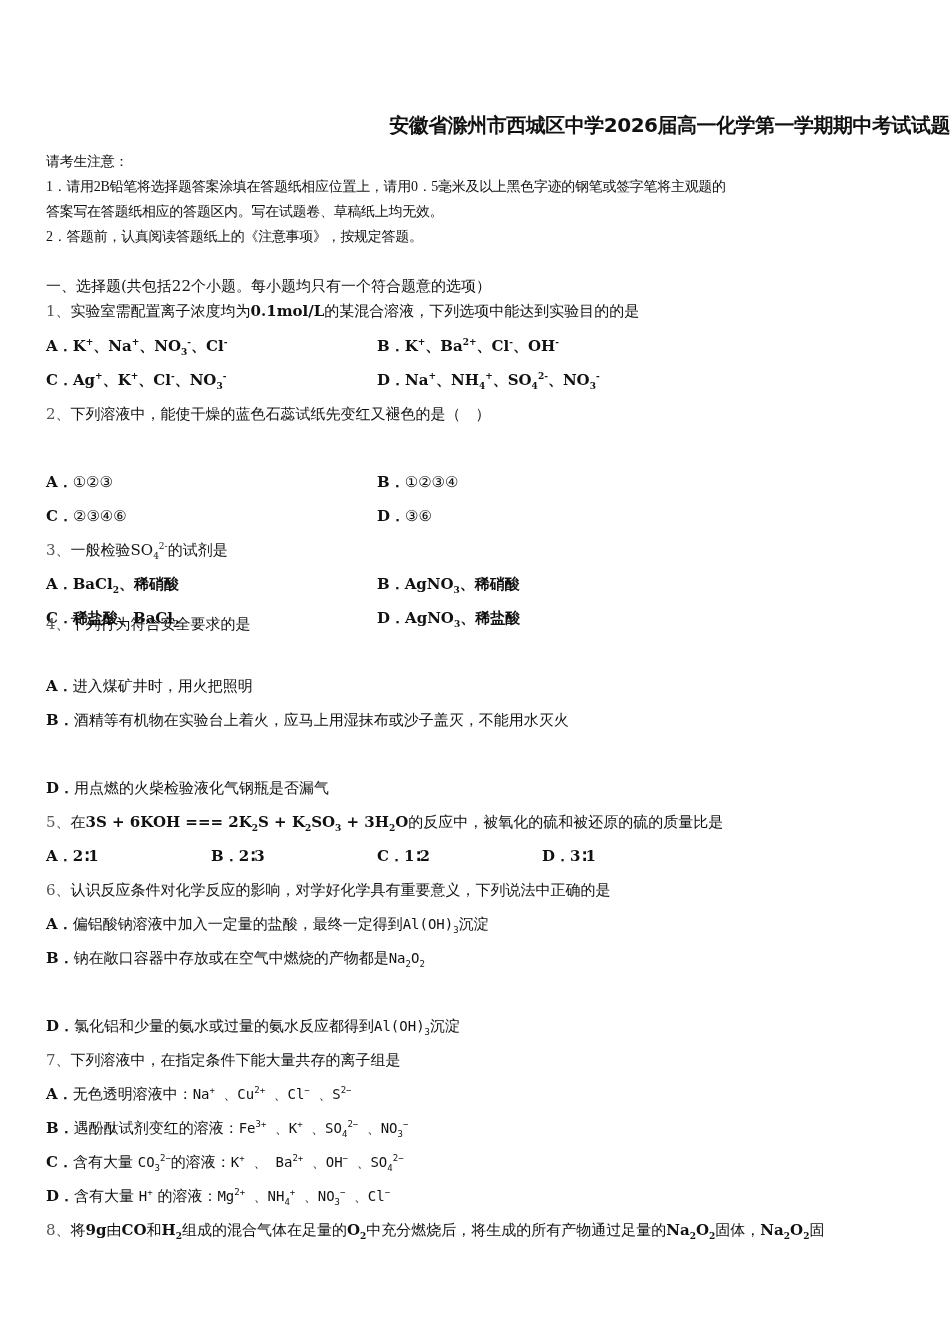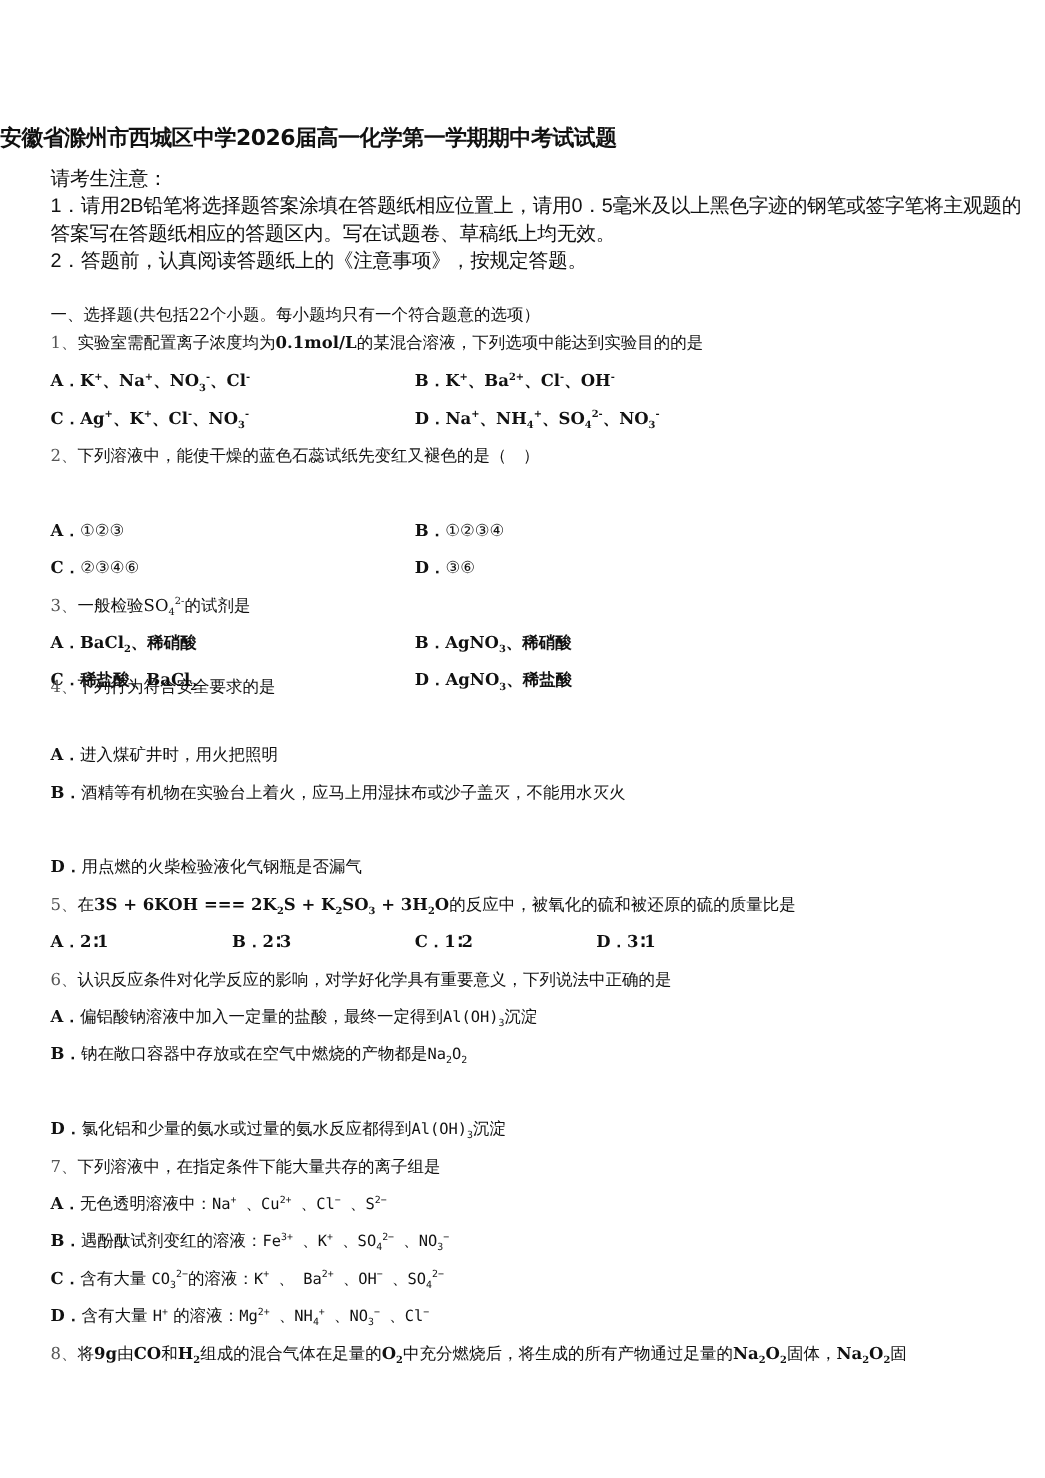--- a/index.html
+++ b/index.html
@@ -1,26 +1,26 @@
 <!DOCTYPE html>
 <html><head>
 <meta charset="utf-8">
 <style>
   html, body { margin: 0; padding: 0; background: #ffffff; }
   body { width: 950px; height: 1344px; position: relative; overflow: hidden; color: #111; }
   .page { position: absolute; left: 0; top: 0; width: 950px; height: 1344px; }
   .title {
-    position: absolute; left: 0; top: 112px; width: 950px; text-align: left;
+    position: absolute; left: 0; top: 112px; width: 950px; text-align: right;
     font-family: "DejaVu Sans", sans-serif; font-weight: bold; font-size: 20px; letter-spacing: -0.5px;
   }
   .line {
     position: absolute; left: 46px; white-space: nowrap;
     font-family: "DejaVu Serif", serif; font-size: 15px; line-height: 20px;
   }
-  .notice { font-family: Liberation Sans, sans-serif; font-size: 18px; letter-spacing: -0.3px; }
+  .notice { font-family: Liberation Serif, serif; font-size: 14px; letter-spacing: -0.3px; }
   .b { font-weight: bold; }
   .opt { position: absolute; white-space: nowrap; font-family: "DejaVu Serif", serif; font-size: 15px; line-height: 20px; }
   .opt .lbl { font-weight: bold; }
   .mono { font-family: "DejaVu Sans Mono", monospace; font-size: 14px; margin-top: 32px; }
   sub, sup { font-size: 9px; line-height: 0; }
   .num { color: #555; }
 </style>
 </head>
 <body>
 

